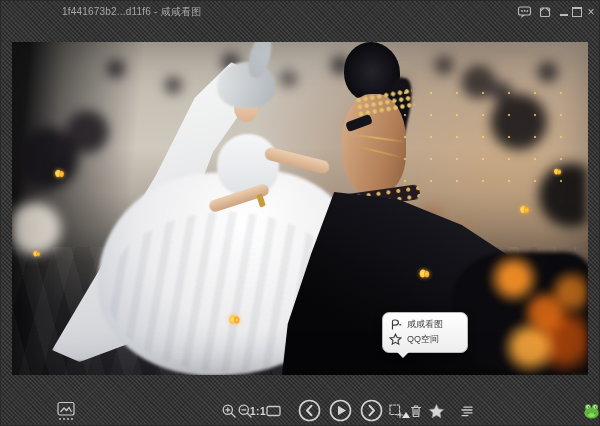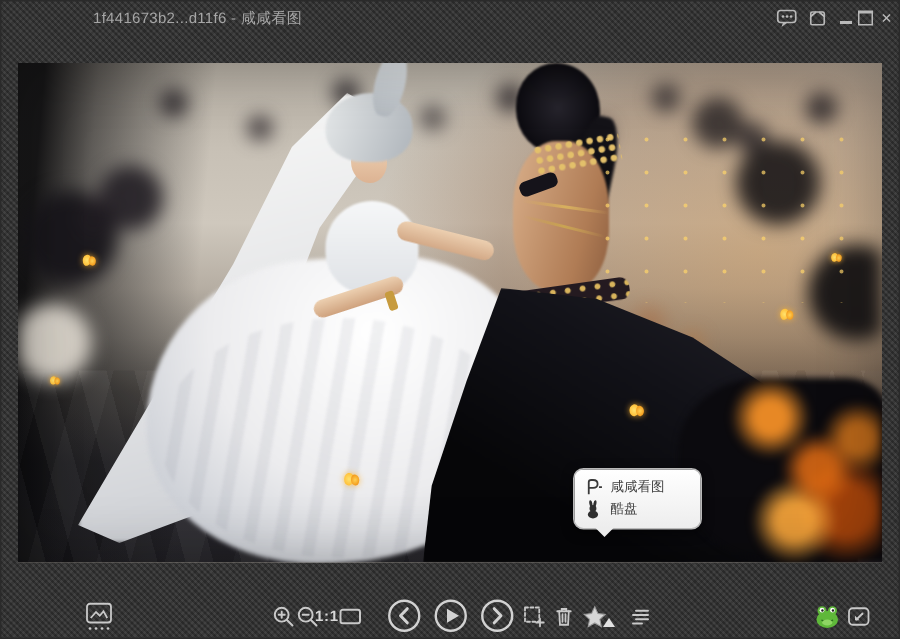--- a/index.html
+++ b/index.html
@@ -110,21 +110,21 @@
   .bf{width:10px;height:8px;filter:drop-shadow(0 0 2px rgba(255,180,50,.8));}
   .bf::before{content:"";position:absolute;left:0;top:0;width:6px;height:7px;border-radius:60% 40% 60% 40%;
     background:radial-gradient(#ffe26e,#ffc23c 70%);transform:rotate(-18deg);}
   .bf::after{content:"";position:absolute;left:4px;top:1px;width:5px;height:6px;border-radius:40% 60% 40% 60%;
     background:radial-gradient(#ffd052,#f39a1c 75%);transform:rotate(16deg);}
   .bf1{left:43px;top:128px;} .bf2{left:20px;top:208px;transform:scale(.75);}
   .bf3{left:218px;top:274px;transform:scale(1.15);} .bf4{left:408px;top:228px;transform:scale(1.1);}
   .bf5{left:508px;top:164px;} .bf6{left:541px;top:126px;transform:scale(.8);}
   .vign{left:0;top:0;width:576px;height:333px;box-shadow:inset 0 0 42px rgba(0,0,0,.28);}
   
-  .tbar-btn{position:absolute;top:399px;width:24px;height:24px;display:flex;align-items:center;justify-content:center;}
+  .tbar-btn{position:absolute;top:399px;width:24px;height:24px;display:flex;align-items:center;justify-content:center;margin-left:40px;}
   .ratio{color:#d8d8d8;font-size:10px;font-weight:bold;letter-spacing:.5px;}
   .thumbs-btn{position:absolute;left:54px;top:400px;width:24px;height:22px;display:flex;align-items:center;justify-content:center;}
   .drop-arrow{position:absolute;left:402px;top:412px;width:0;height:0;
     border-left:4px solid transparent;border-right:4px solid transparent;border-bottom:6px solid #e2e2e2;}
   
   .share-menu{position:absolute;left:382px;top:312px;width:84px;padding:4px 0 5px 0;z-index:5;
     background:linear-gradient(#ffffff,#ededed);border:1px solid #b9b9b9;border-radius:7px;
     box-shadow:0 2px 7px rgba(0,0,0,.5);}
   .share-menu::after{content:"";position:absolute;left:14px;bottom:-6px;width:0;height:0;
     border-left:6px solid transparent;border-right:6px solid transparent;border-top:6px solid #ededed;}
@@ -213,28 +213,25 @@
       <span class="mi">
         <svg width="13" height="13" viewBox="0 0 13 13" fill="none" stroke="#3a3a3a" stroke-width="1.2">
           <path d="M3.5 11.5 V3.4 Q3.5 2 5.2 2 H6.4 Q9.4 2 9.4 4.6 Q9.4 7.2 6.4 7.2 H3.5"></path>
           <path d="M10.3 6.8 h2"></path>
         </svg>
       </span>
       <span class="lbl">咸咸看图</span>
     </div>
     <div class="share-item">
       <span class="mi">
-        <svg width="13" height="13" viewBox="0 0 13 13" fill="#2f2f2f">
-          <ellipse cx="4.9" cy="2.8" rx="1" ry="2.4" transform="rotate(-10 4.9 2.8)"></ellipse>
-          <ellipse cx="7.6" cy="2.8" rx="1" ry="2.4" transform="rotate(10 7.6 2.8)"></ellipse>
-          <circle cx="6.3" cy="6" r="2.3"></circle>
-          <ellipse cx="6.3" cy="10" rx="3.4" ry="2.6"></ellipse>
+        <svg width="13" height="13" viewBox="0 0 13 13" fill="none" stroke="#3a3a3a" stroke-width="1.1">
+          <path d="M6.5 1.2 L8.1 4.6 11.8 5 9 7.5 9.8 11.2 6.5 9.3 3.2 11.2 4 7.5 1.2 5 4.9 4.6 Z"></path>
         </svg>
       </span>
-      <span class="lbl">酷盘</span>
+      <span class="lbl">QQ空间</span>
     </div>
   </div>
 
   <span class="thumbs-btn">
     <svg width="22" height="21" viewBox="0 0 22 21" fill="none" stroke="#c9c9c9" stroke-width="1.2">
       <rect x="3" y="1.5" width="16" height="12.5" rx="2"></rect>
       <path d="M5.5 11 L9 7 L11.5 9.5 L14 6.5 L16.5 11"></path>
       <circle cx="5" cy="18" r=".9" fill="#c9c9c9" stroke="none"></circle>
       <circle cx="9" cy="18" r=".9" fill="#c9c9c9" stroke="none"></circle>
       <circle cx="13" cy="18" r=".9" fill="#c9c9c9" stroke="none"></circle>

